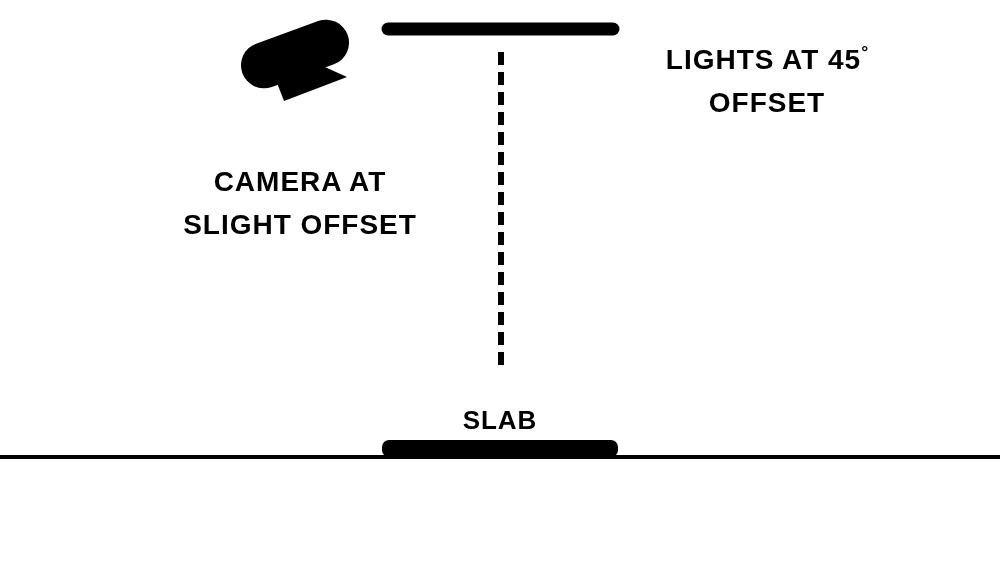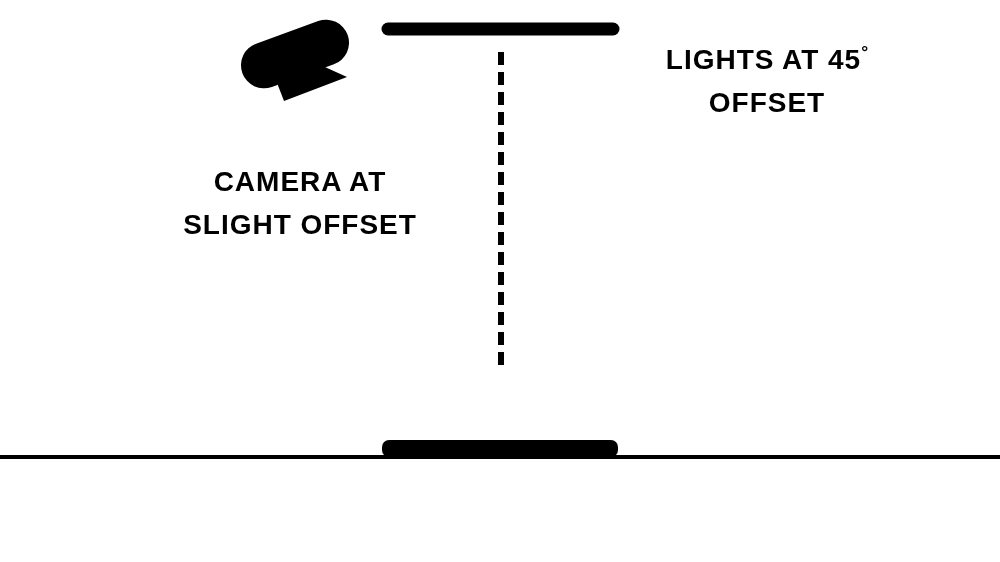--- a/index.html
+++ b/index.html
@@ -103,15 +103,16 @@
 
     <line x1="0" y1="457" x2="1000" y2="457" stroke="#000000" stroke-width="4" stroke-linecap="butt"></line>
   </svg>
 
   <div class="label" id="label-lights"><span>LIGHTS AT 45</span><span class="deg">°</span>
 <span>OFFSET</span></div>
 
   <div class="label" id="label-camera">CAMERA AT
 SLIGHT OFFSET</div>
 
+  <div class="label" id="label-slab">SLAB</div>
 
 
 </div>
 
 </body></html>

